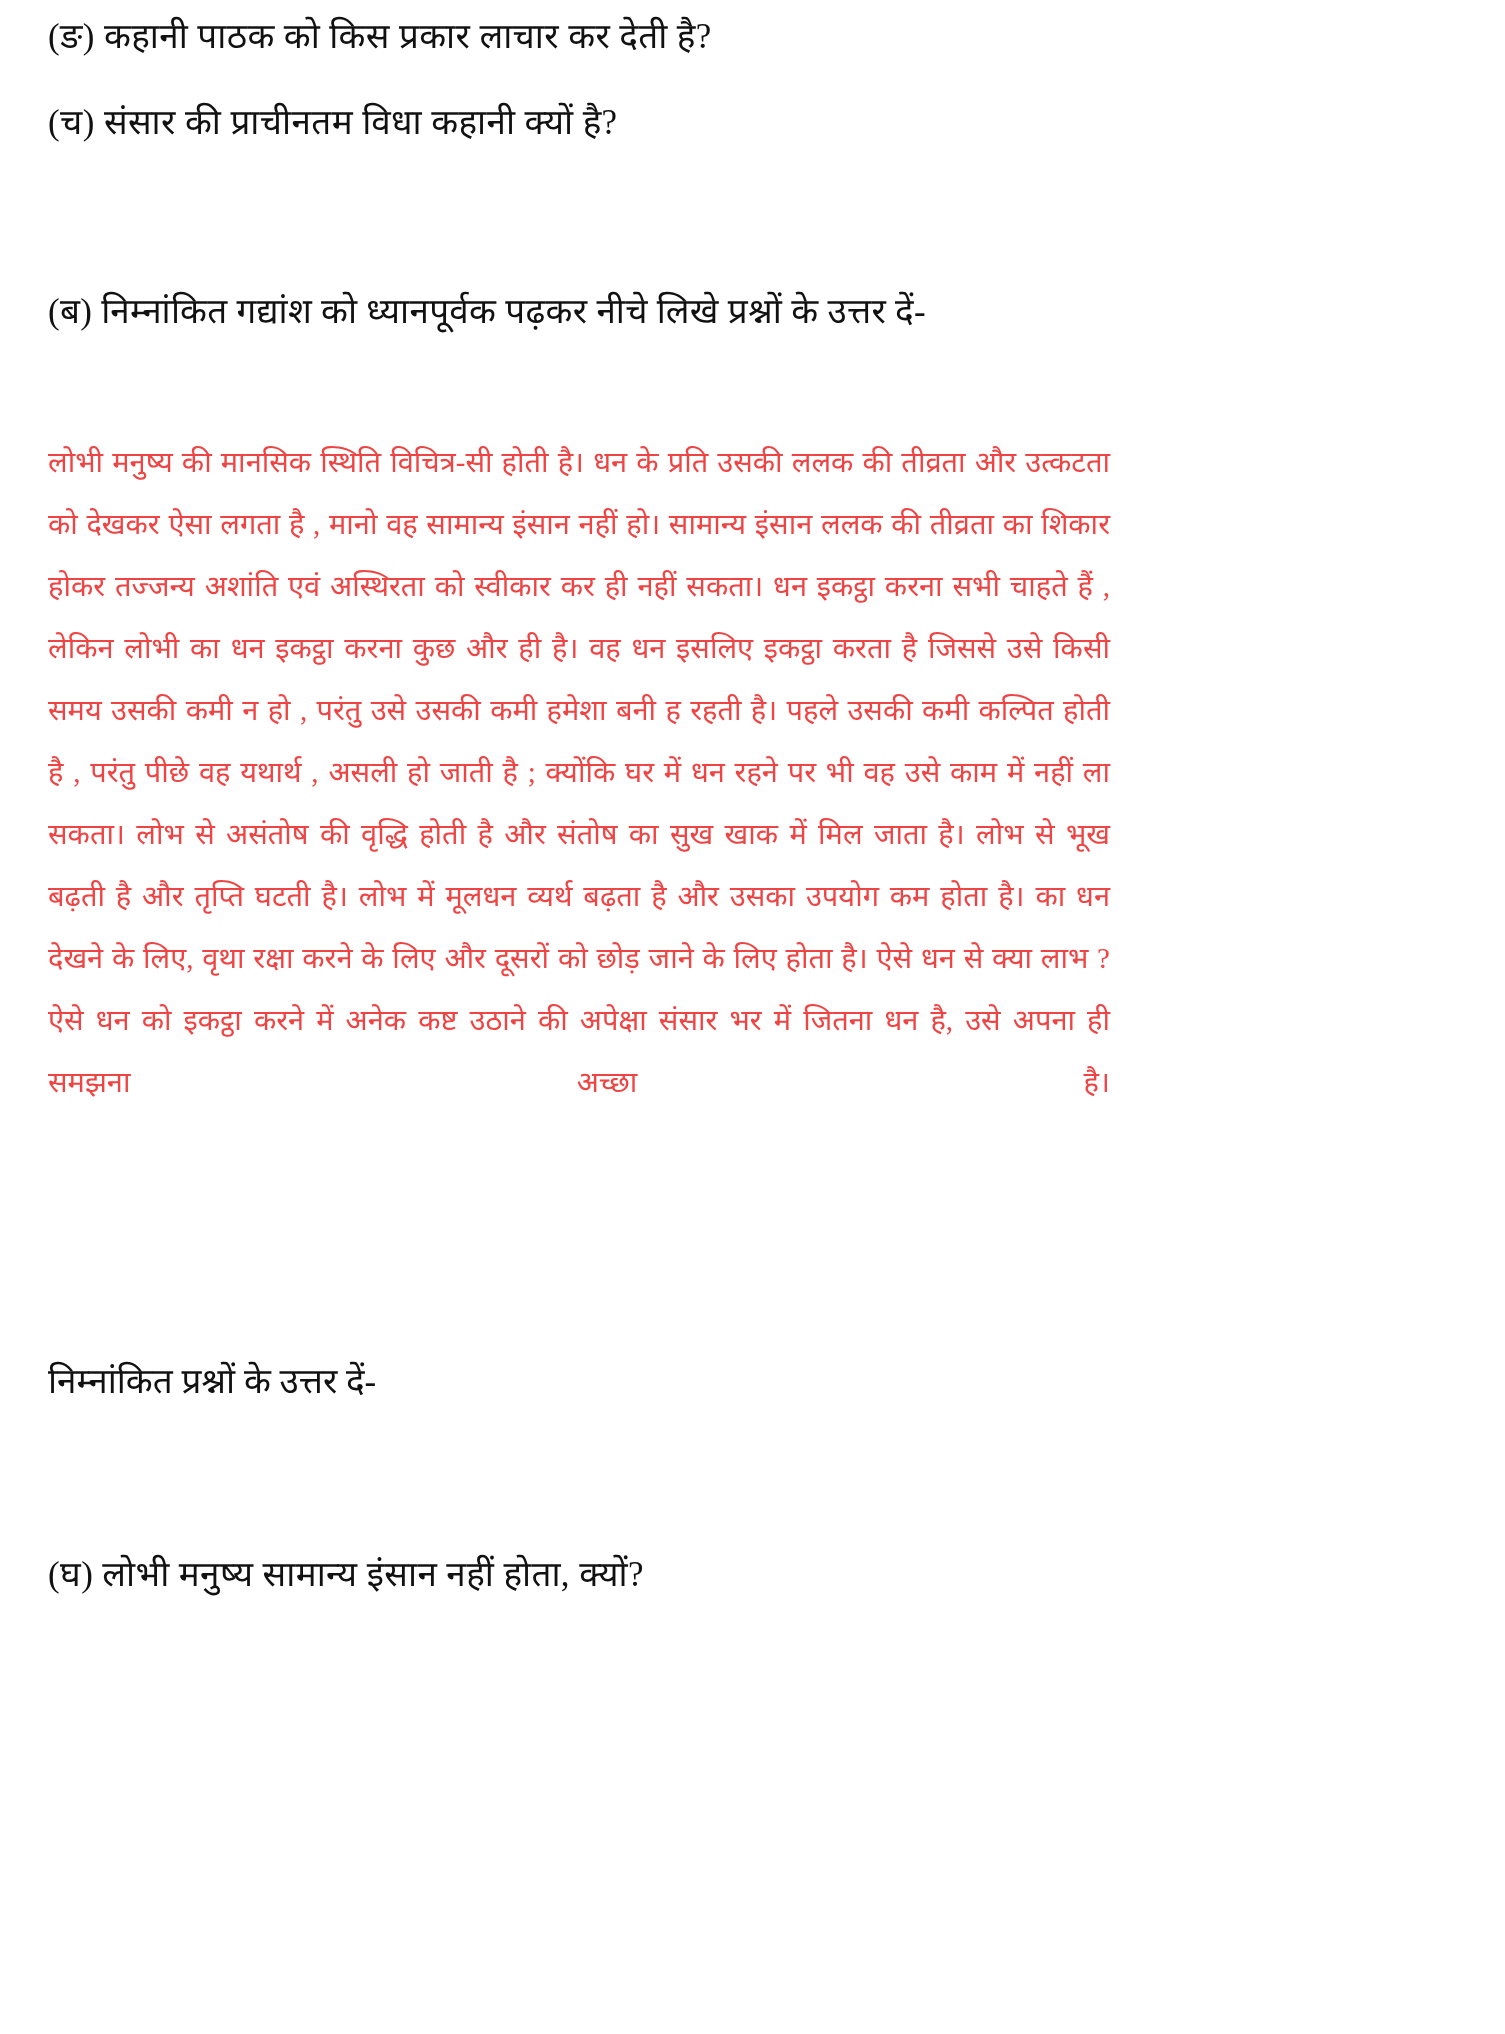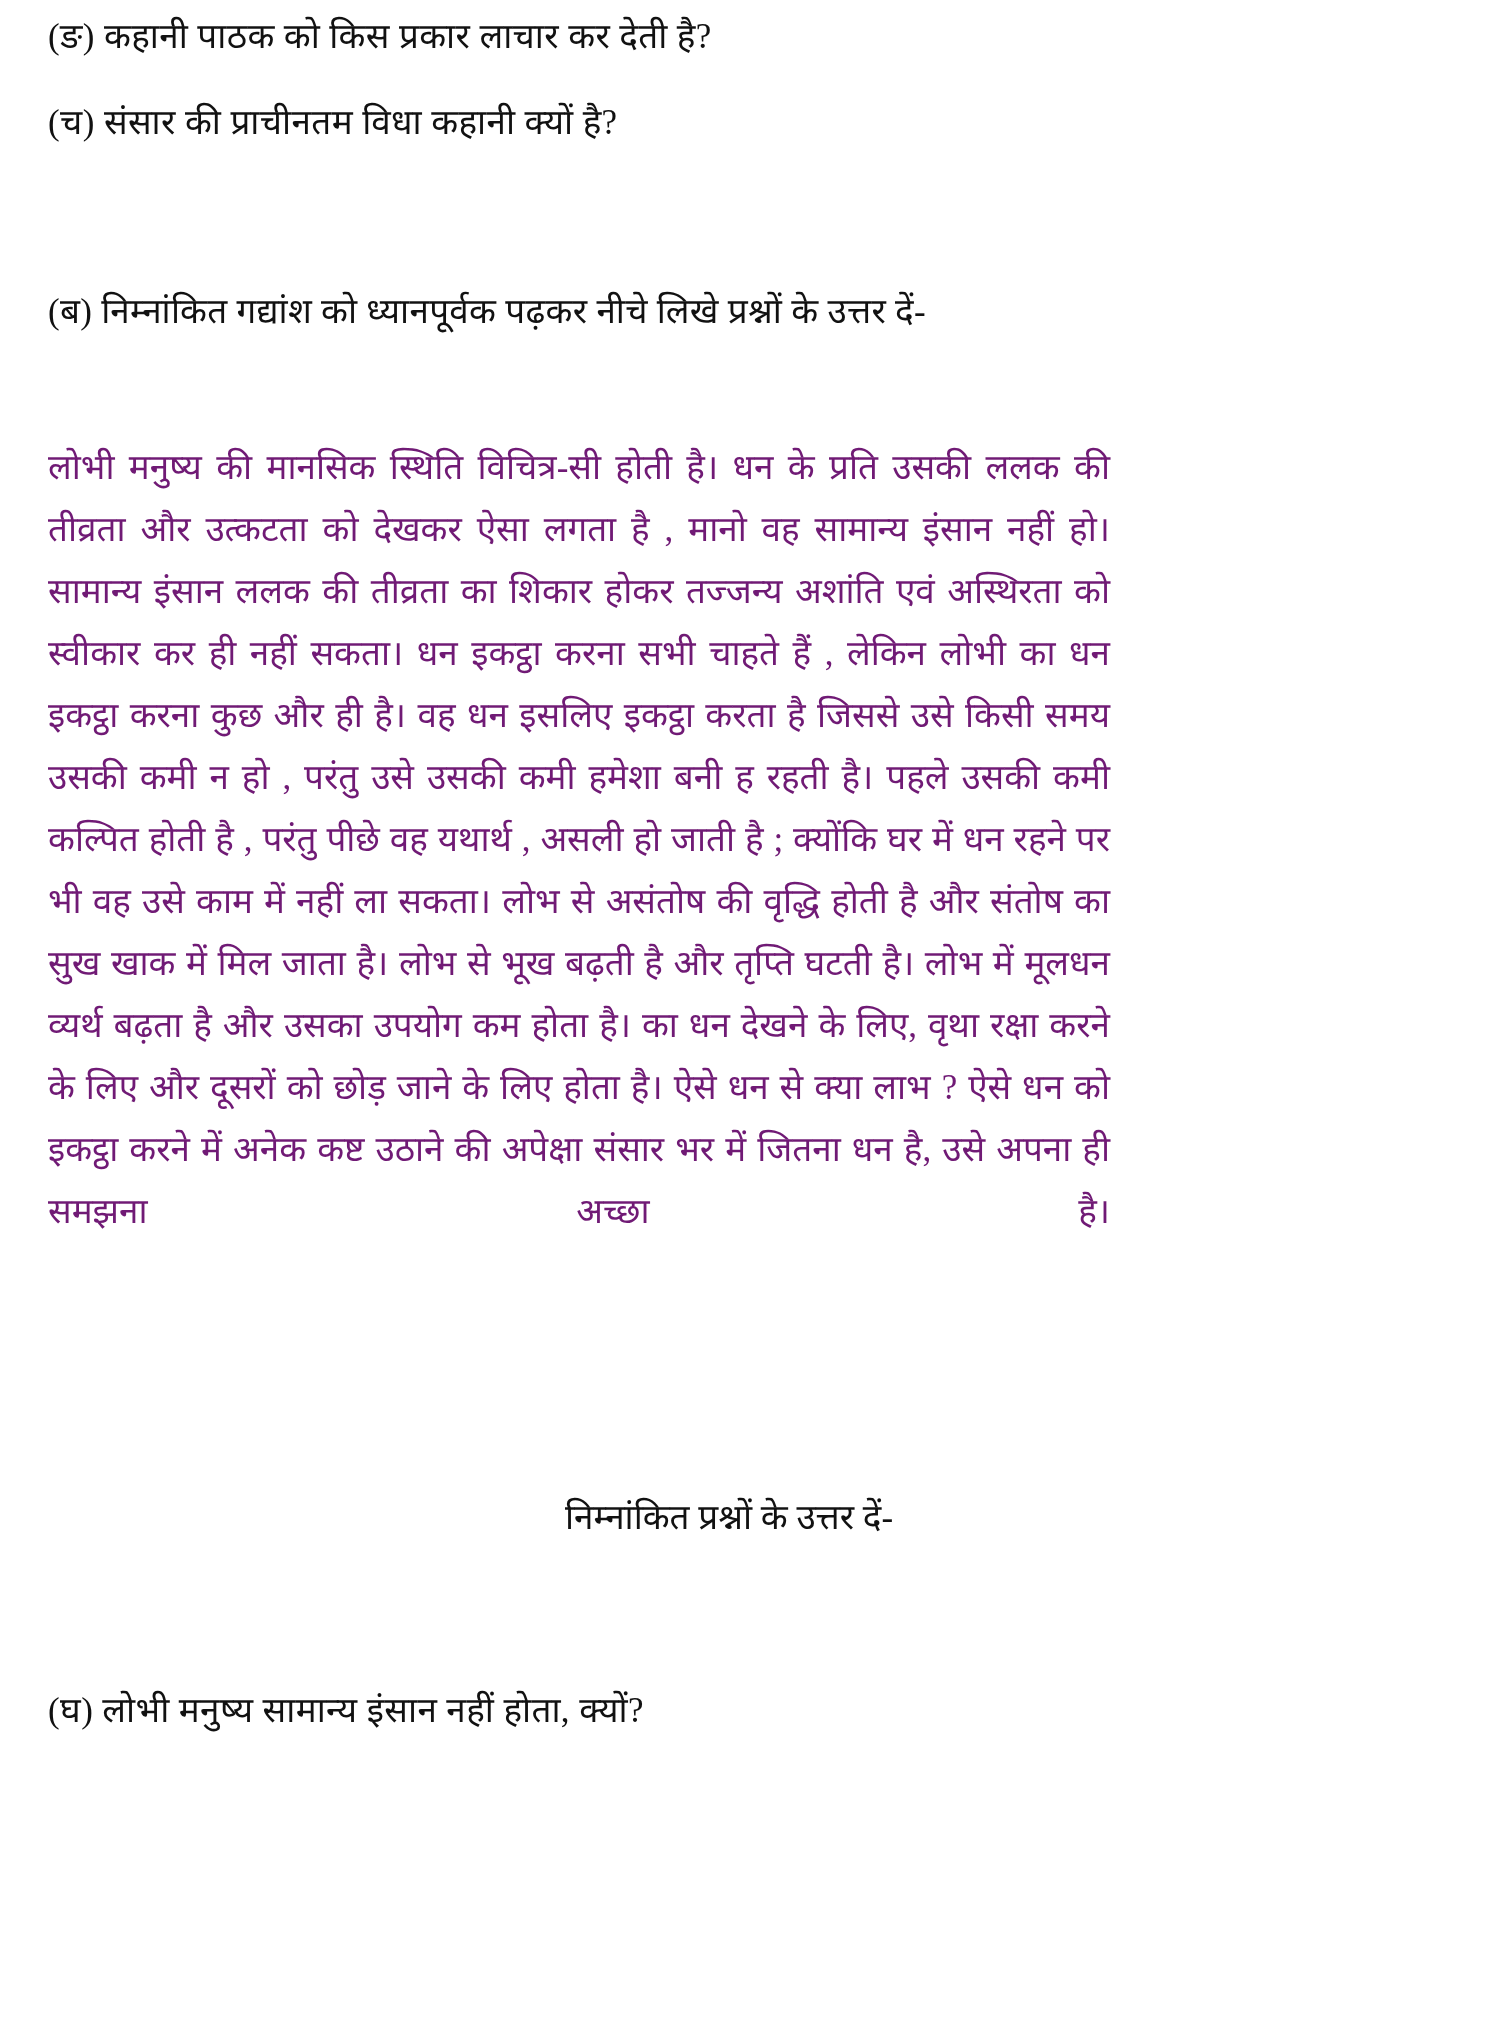--- a/index.html
+++ b/index.html
@@ -42,30 +42,29 @@
     line-height: 62px;
     letter-spacing: 0.3px;
     color: #111111;
     white-space: pre-wrap;
   }
   .section-head {
     font-size: 35px;
     line-height: 62px;
     color: #111111;
     white-space: pre-wrap;
-    text-align: center;
   }
 
   
   .passage {
-    font-size: 35px;
+    font-size: 29px;
     line-height: 62px;
     text-align: justify;
     text-justify: inter-word;
-    color: #701a75;
+    color: #ef4444;
     width: 1062px;
     word-spacing: 1px;
   }
   .passage::after {
     content: "";
     display: inline-block;
     width: 100%;
   }
 
   

